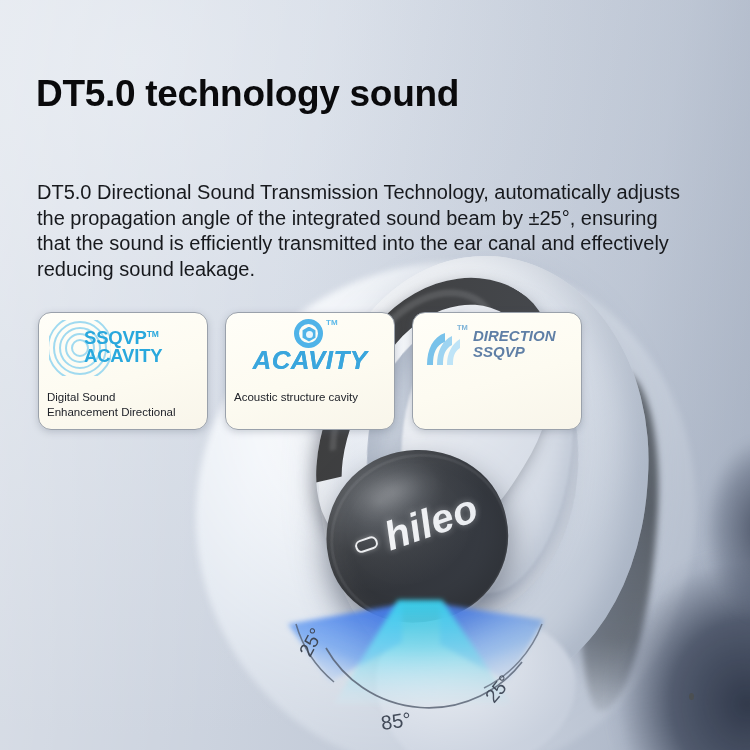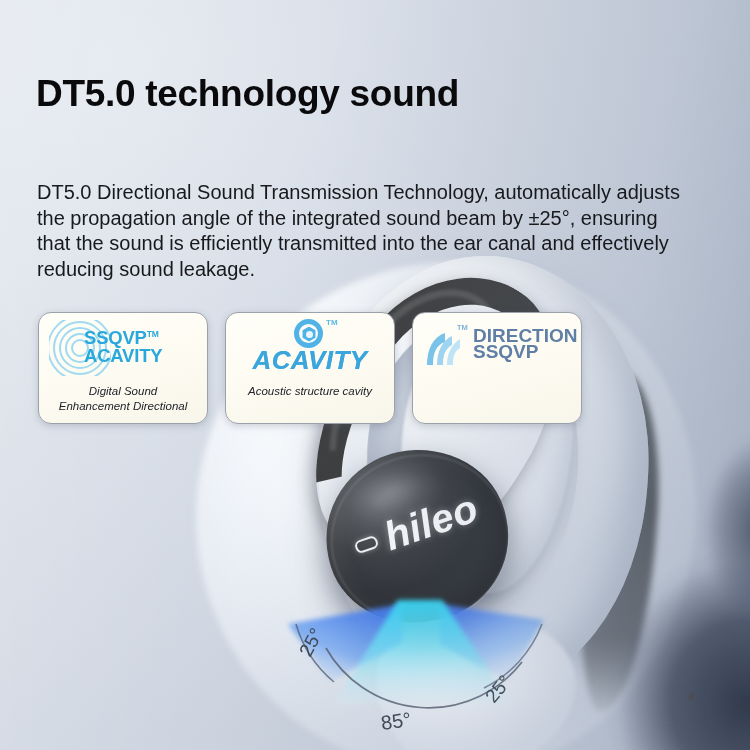--- a/index.html
+++ b/index.html
@@ -229,26 +229,25 @@
     box-shadow: 0 2px 7px rgba(90,100,120,.28);
     padding: 9px 8px 10px;
     box-sizing: border-box;
   }
   .badge-logo {
     height: 52px;
     position: relative;
     display: flex; align-items: center; justify-content: center;
   }
   .badge-cap {
-    margin-top: 10px;
-    text-align: center;
+    margin-top: 16px;
+    text-align: left;
     font-size: 11.5px;
     line-height: 14.5px;
     color: #20232a;
-    font-style: italic;
   }
 
   
   .ssqvp-art { position: relative; width: 152px; height: 54px; }
   .ssqvp-art .rings {
     position: absolute; left: 2px; top: -1px;
     width: 62px; height: 56px; overflow: hidden;
   }
   .ssqvp-art .rings i {
     position: absolute;
@@ -313,22 +312,23 @@
     -webkit-background-clip: text;
     background-clip: text;
     color: #3aa6dd;
   }
 
   
   .dir-art { position: relative; width: 152px; height: 50px; }
   .dir-bars { position: absolute; left: 4px; top: 8px; width: 46px; height: 36px; }
   .dir-txt {
     position: absolute; left: 52px; top: 5px;
-    font-weight: 700;
-    font-size: 19px;
+    font-style: italic;
+    font-weight: 700;
+    font-size: 15px;
     line-height: 16px;
     color: #5f7fa6;
     text-align: left;
   }
   .dir-tm {
     position: absolute; left: 36px; top: 0px;
     font-size: 7.5px; font-weight: 700; color: #7fb4d8;
   }
 
   

